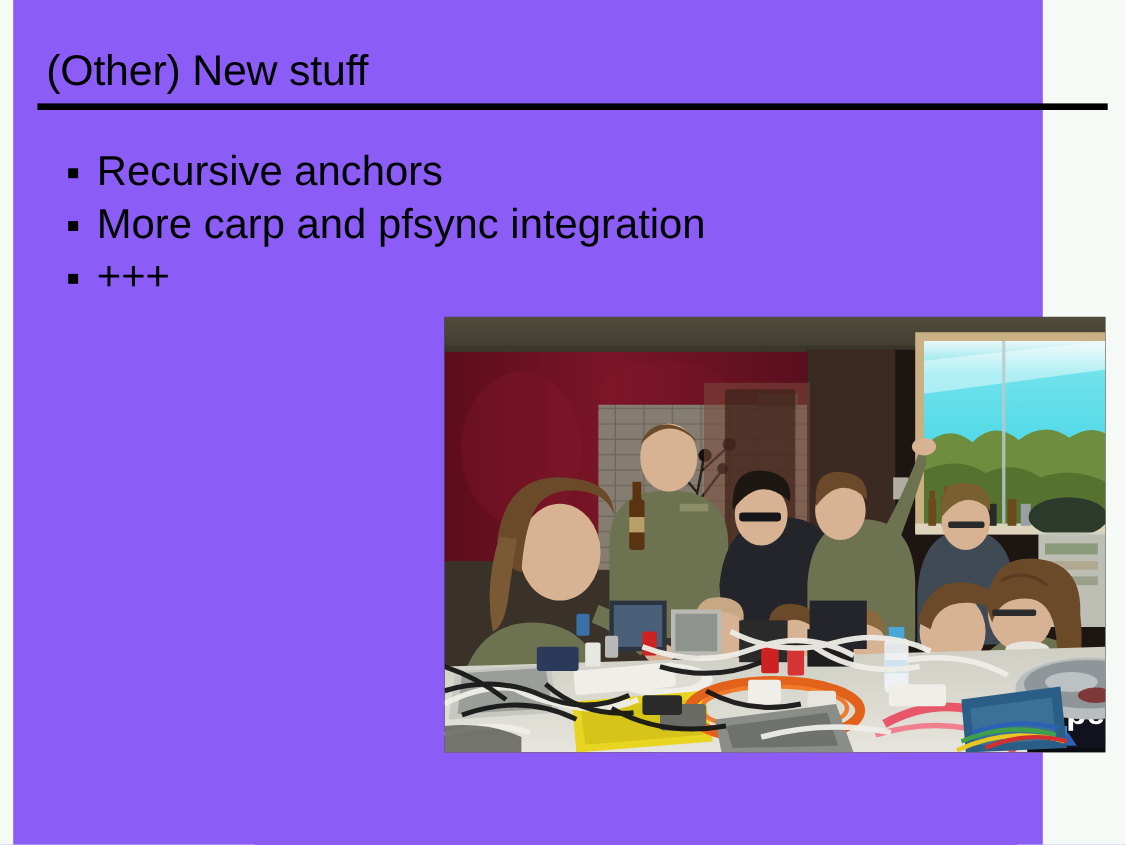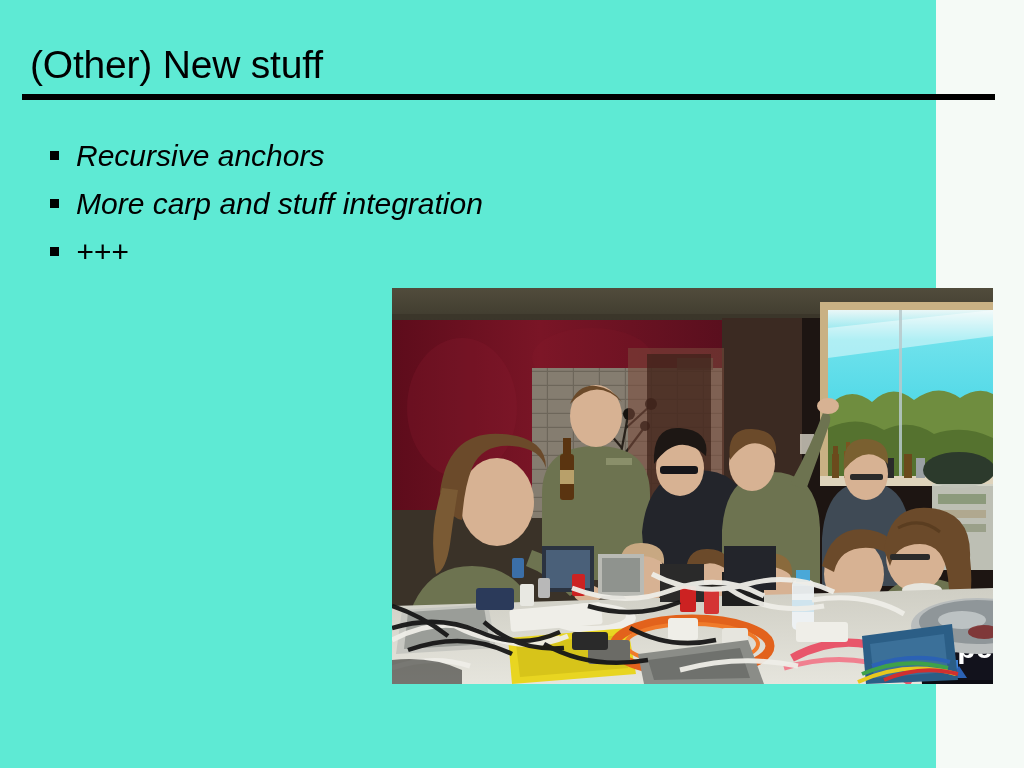--- a/index.html
+++ b/index.html
@@ -9,24 +9,24 @@
   body {
     width: 1024px;
     height: 768px;
     background: #f5faf6;
     font-family: "Liberation Sans", sans-serif;
     overflow: hidden;
     position: relative;
   }
   .slide {
     position: absolute;
-    left: 0; top: 0;
+    left: 12px; top: 0;
     width: 936px;
     height: 768px;
-    background: #5eead4;
+    background: #8b5cf6;
   }
   
   .title {
     position: absolute;
     left: 30px;
     top: 42px;
     font-size: 39px;
     line-height: 46px;
     color: #000000;
     letter-spacing: -0.2px;
@@ -55,25 +55,24 @@
   .bullet-marker {
     width: 9px;
     height: 9px;
     background: #000000;
     flex: 0 0 auto;
     position: relative;
     top: -6px;
     margin-right: 17px;
   }
   .bullet-text {
-    font-size: 30px;
+    font-size: 38px;
     line-height: 36px;
     color: #000000;
     white-space: nowrap;
-    font-style: italic;
   }
   
   .photo {
     position: absolute;
     left: 392px;
     top: 288px;
     width: 601px;
     height: 396px;
     overflow: hidden;
     background: #3a3228;
@@ -90,21 +89,21 @@
 
   <div class="bullets">
 
     <div class="bullet-row">
       <span class="bullet-marker"></span>
       <span class="bullet-text">Recursive anchors</span>
     </div>
 
     <div class="bullet-row">
       <span class="bullet-marker"></span>
-      <span class="bullet-text">More carp and stuff integration</span>
+      <span class="bullet-text">More carp and pfsync integration</span>
     </div>
 
 
     <div class="bullet-row">
       <span class="bullet-marker"></span>
       <span class="bullet-text">+++</span>
     </div>
 
   </div>
 

